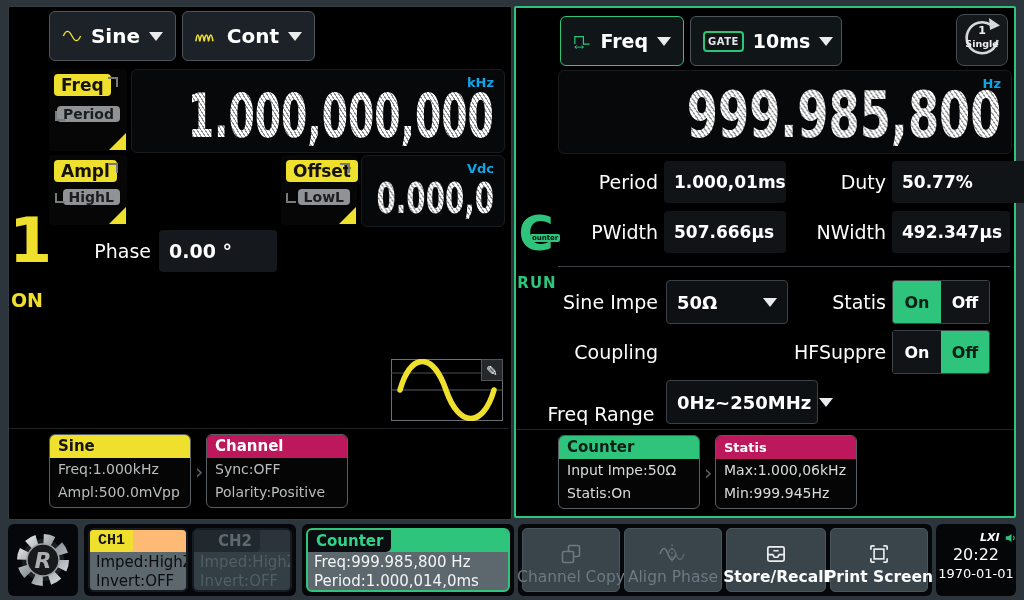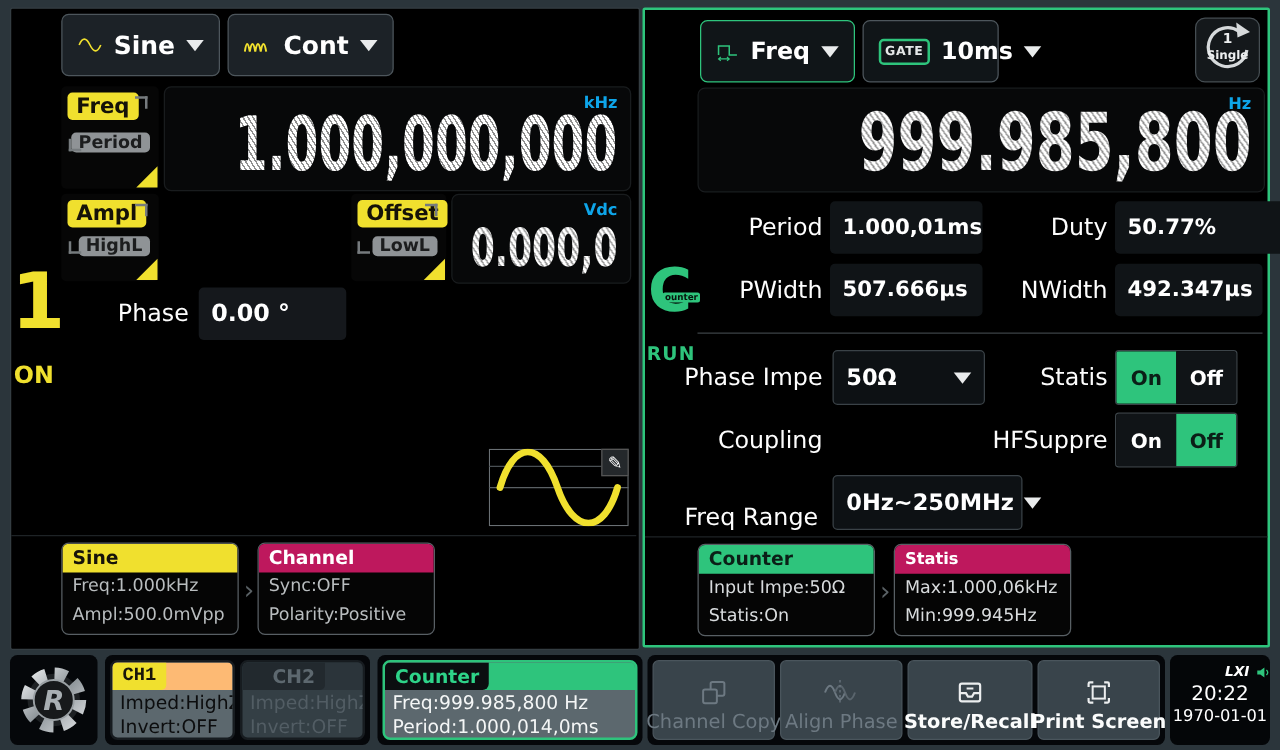--- a/index.html
+++ b/index.html
@@ -192,21 +192,21 @@
     </div>
 
     <div class="ldd rdd-green" style="left:44px;top:8px;width:124px;background:#101518;">
       <svg width="28" height="26" viewBox="0 0 30 26">
         <path d="M3 18 V6 H17 V18 H27" fill="none" stroke="#2ec47c" stroke-width="2"></path>
         <path d="M3 23 H17 M6 20.5 L3 23 L6 25.5 M14 20.5 L17 23 L14 25.5" fill="none" stroke="#2ec47c" stroke-width="1.5"></path>
       </svg>
       <span class="lbl" style="font-size:19px;">Freq</span>
       <span class="caret"></span>
     </div>
-    <div class="ldd" style="left:174px;top:8px;width:109px;background:#101518;">
+    <div class="ldd" style="left:174px;top:8px;width:152px;background:#101518;">
       <span class="gate-badge">GATE</span>
       <span class="lbl" style="font-size:19px;">10ms</span>
       <span class="caret"></span>
     </div>
     <div class="abs" style="left:440px;top:6px;width:52px;height:52px;background:#14181b;border:1px solid #454d52;
          border-radius:8px;box-sizing:border-box;">
       <svg width="50" height="50" viewBox="0 0 50 50">
         <path d="M34 10 A15.5 15.5 0 1 0 40.5 25" fill="none" stroke="#d6d9db" stroke-width="2.6"></path>
         <polygon points="32,3 43,10.5 33,15" fill="#d6d9db"></polygon>
         <text x="25" y="19" text-anchor="middle" font-size="11" font-weight="bold" fill="#eceeef">1</text>
@@ -224,21 +224,21 @@
     <div class="flabel" style="left:290px;top:152px;width:80px;">Duty</div>
     <div class="vbox" style="left:376px;top:153px;width:143px;">50.77%</div>
 
     <div class="flabel" style="left:32px;top:202px;width:110px;">PWidth</div>
     <div class="vbox" style="left:148px;top:203px;width:122px;">507.666µs</div>
     <div class="flabel" style="left:290px;top:202px;width:80px;">NWidth</div>
     <div class="vbox" style="left:376px;top:203px;width:118px;">492.347µs</div>
 
     <div class="hsep" style="left:42px;top:258px;width:452px;"></div>
 
-    <div class="flabel" style="left:28px;top:272px;width:114px;">Phase Impe</div>
+    <div class="flabel" style="left:28px;top:272px;width:114px;">Sine Impe</div>
     <div class="rdd" style="left:150px;top:272px;width:122px;">
       <span class="lbl">50Ω</span>
       <span class="caret"></span>
     </div>
     <div class="flabel" style="left:286px;top:272px;width:84px;">Statis</div>
     <div class="toggle" style="left:376px;top:272px;">
       <div class="tseg active">On</div>
       <div class="tseg idle">Off</div>
     </div>
 

